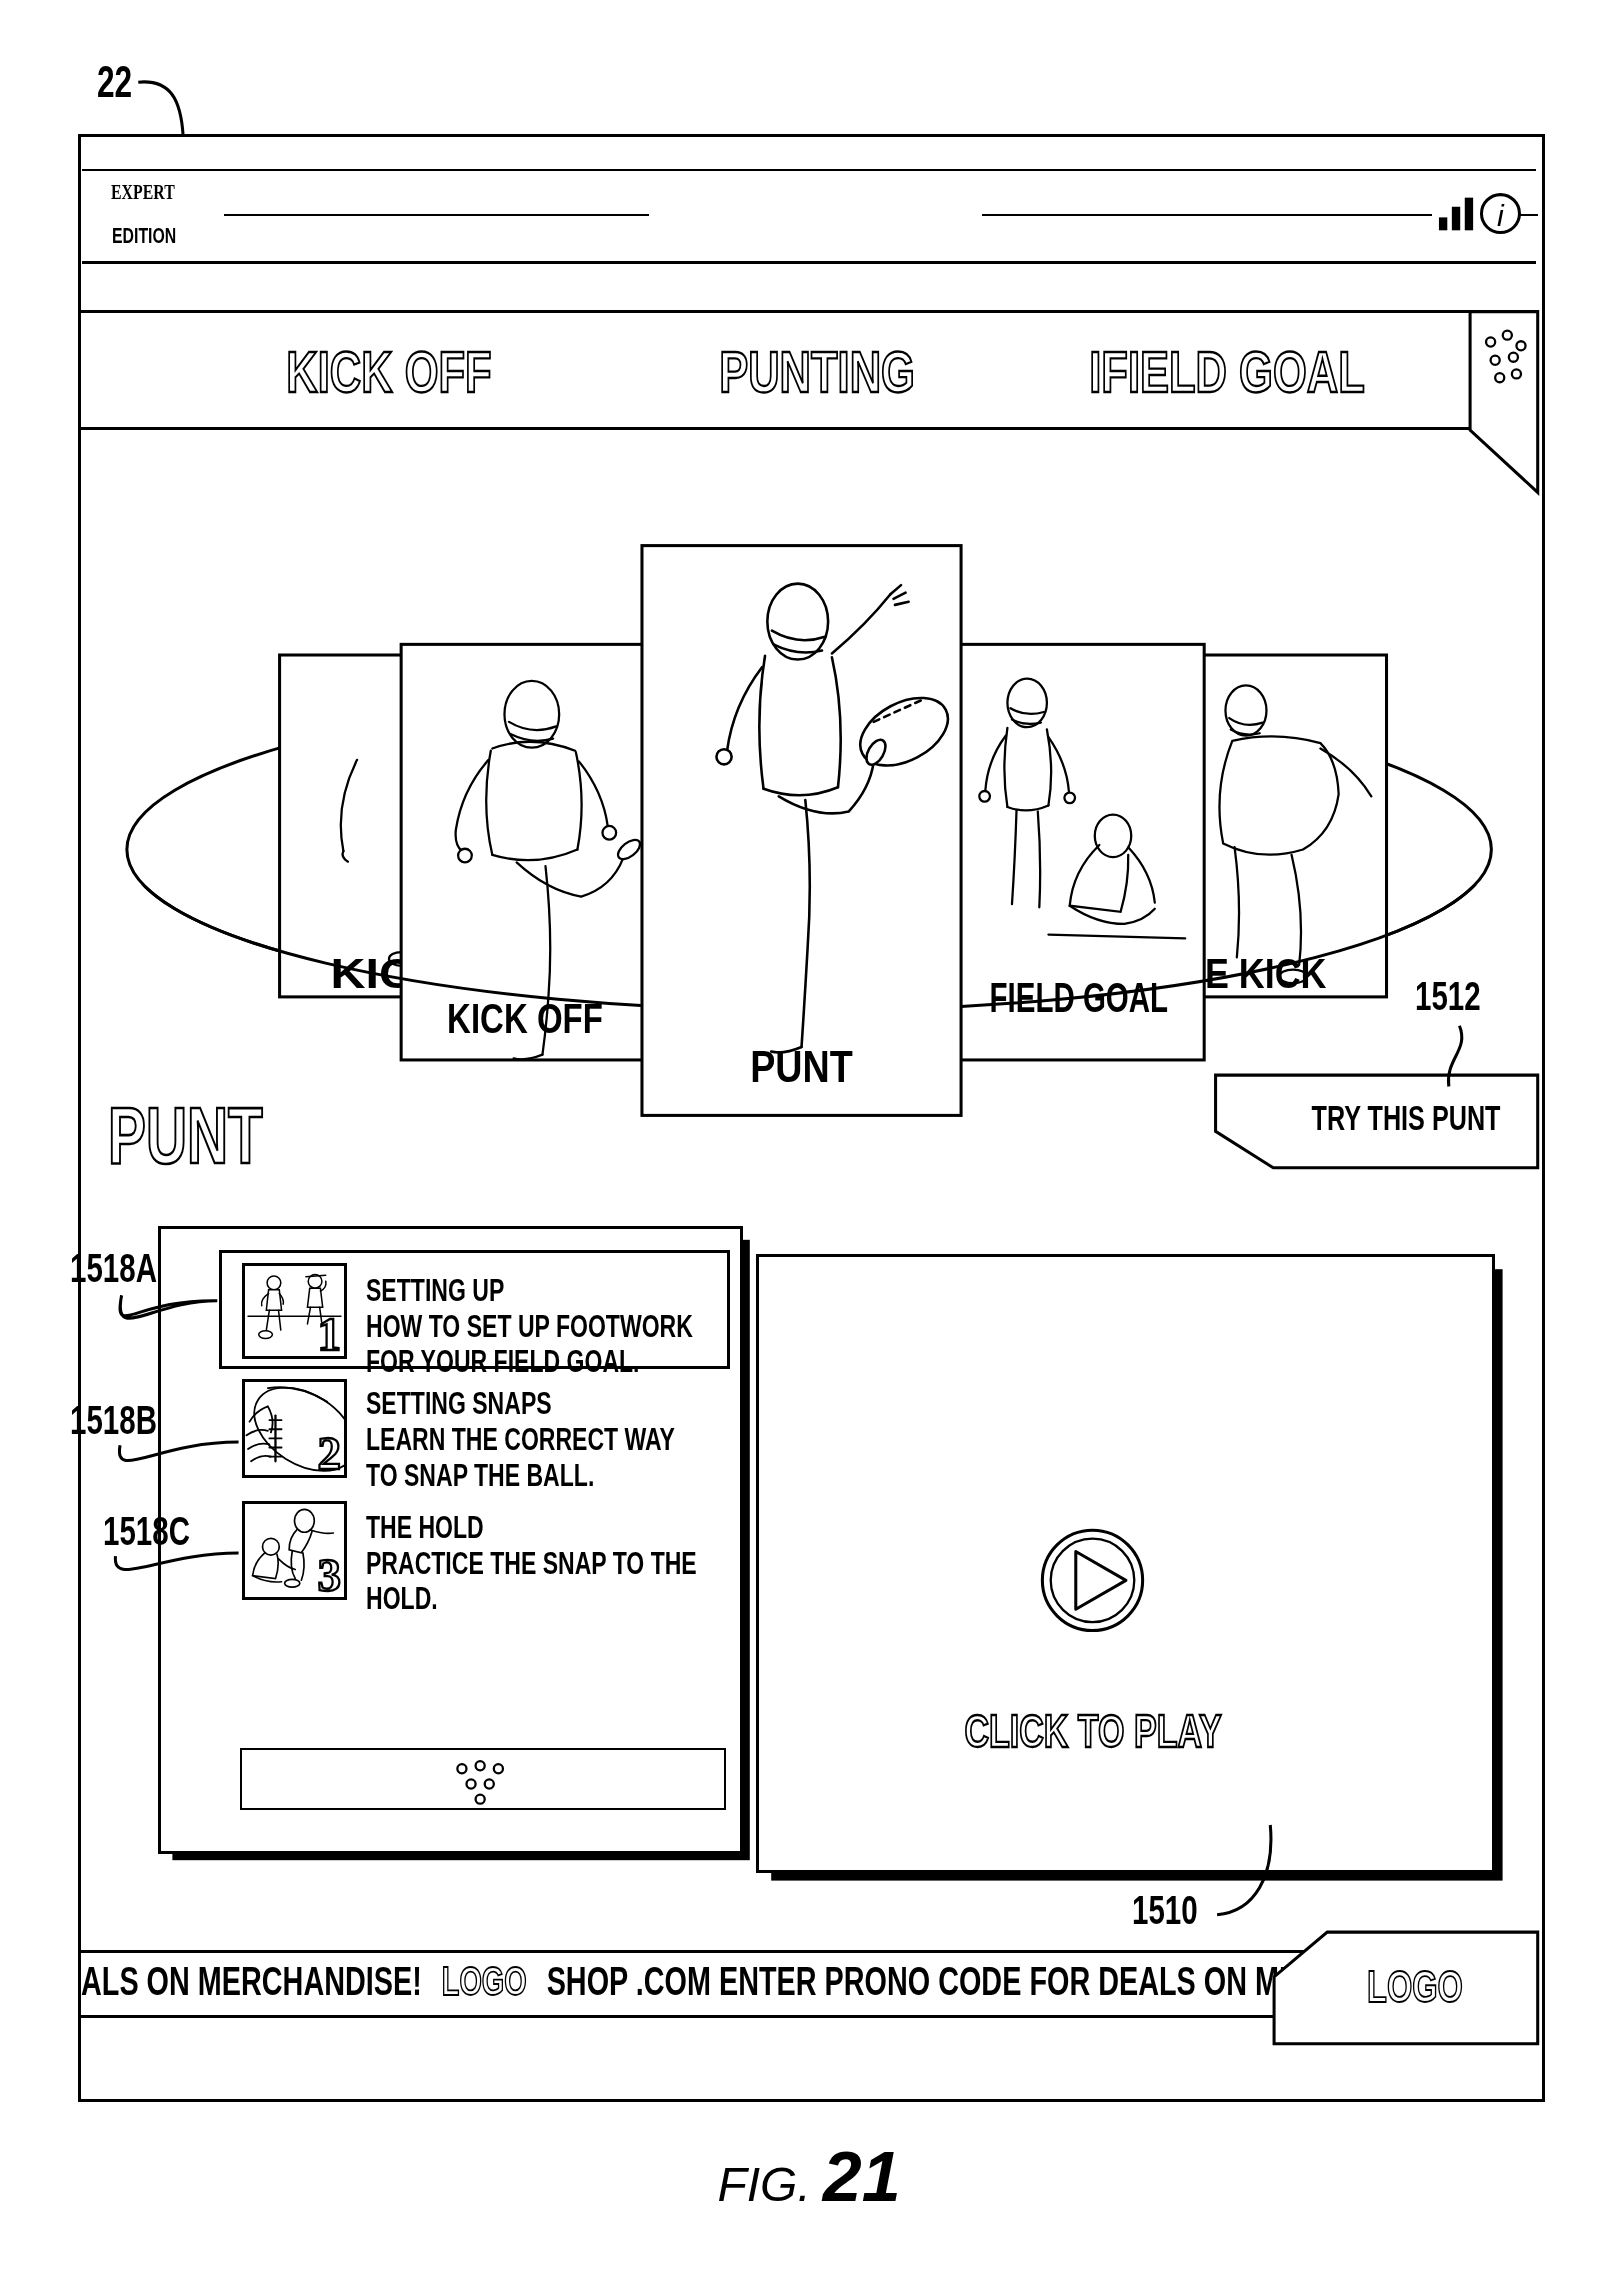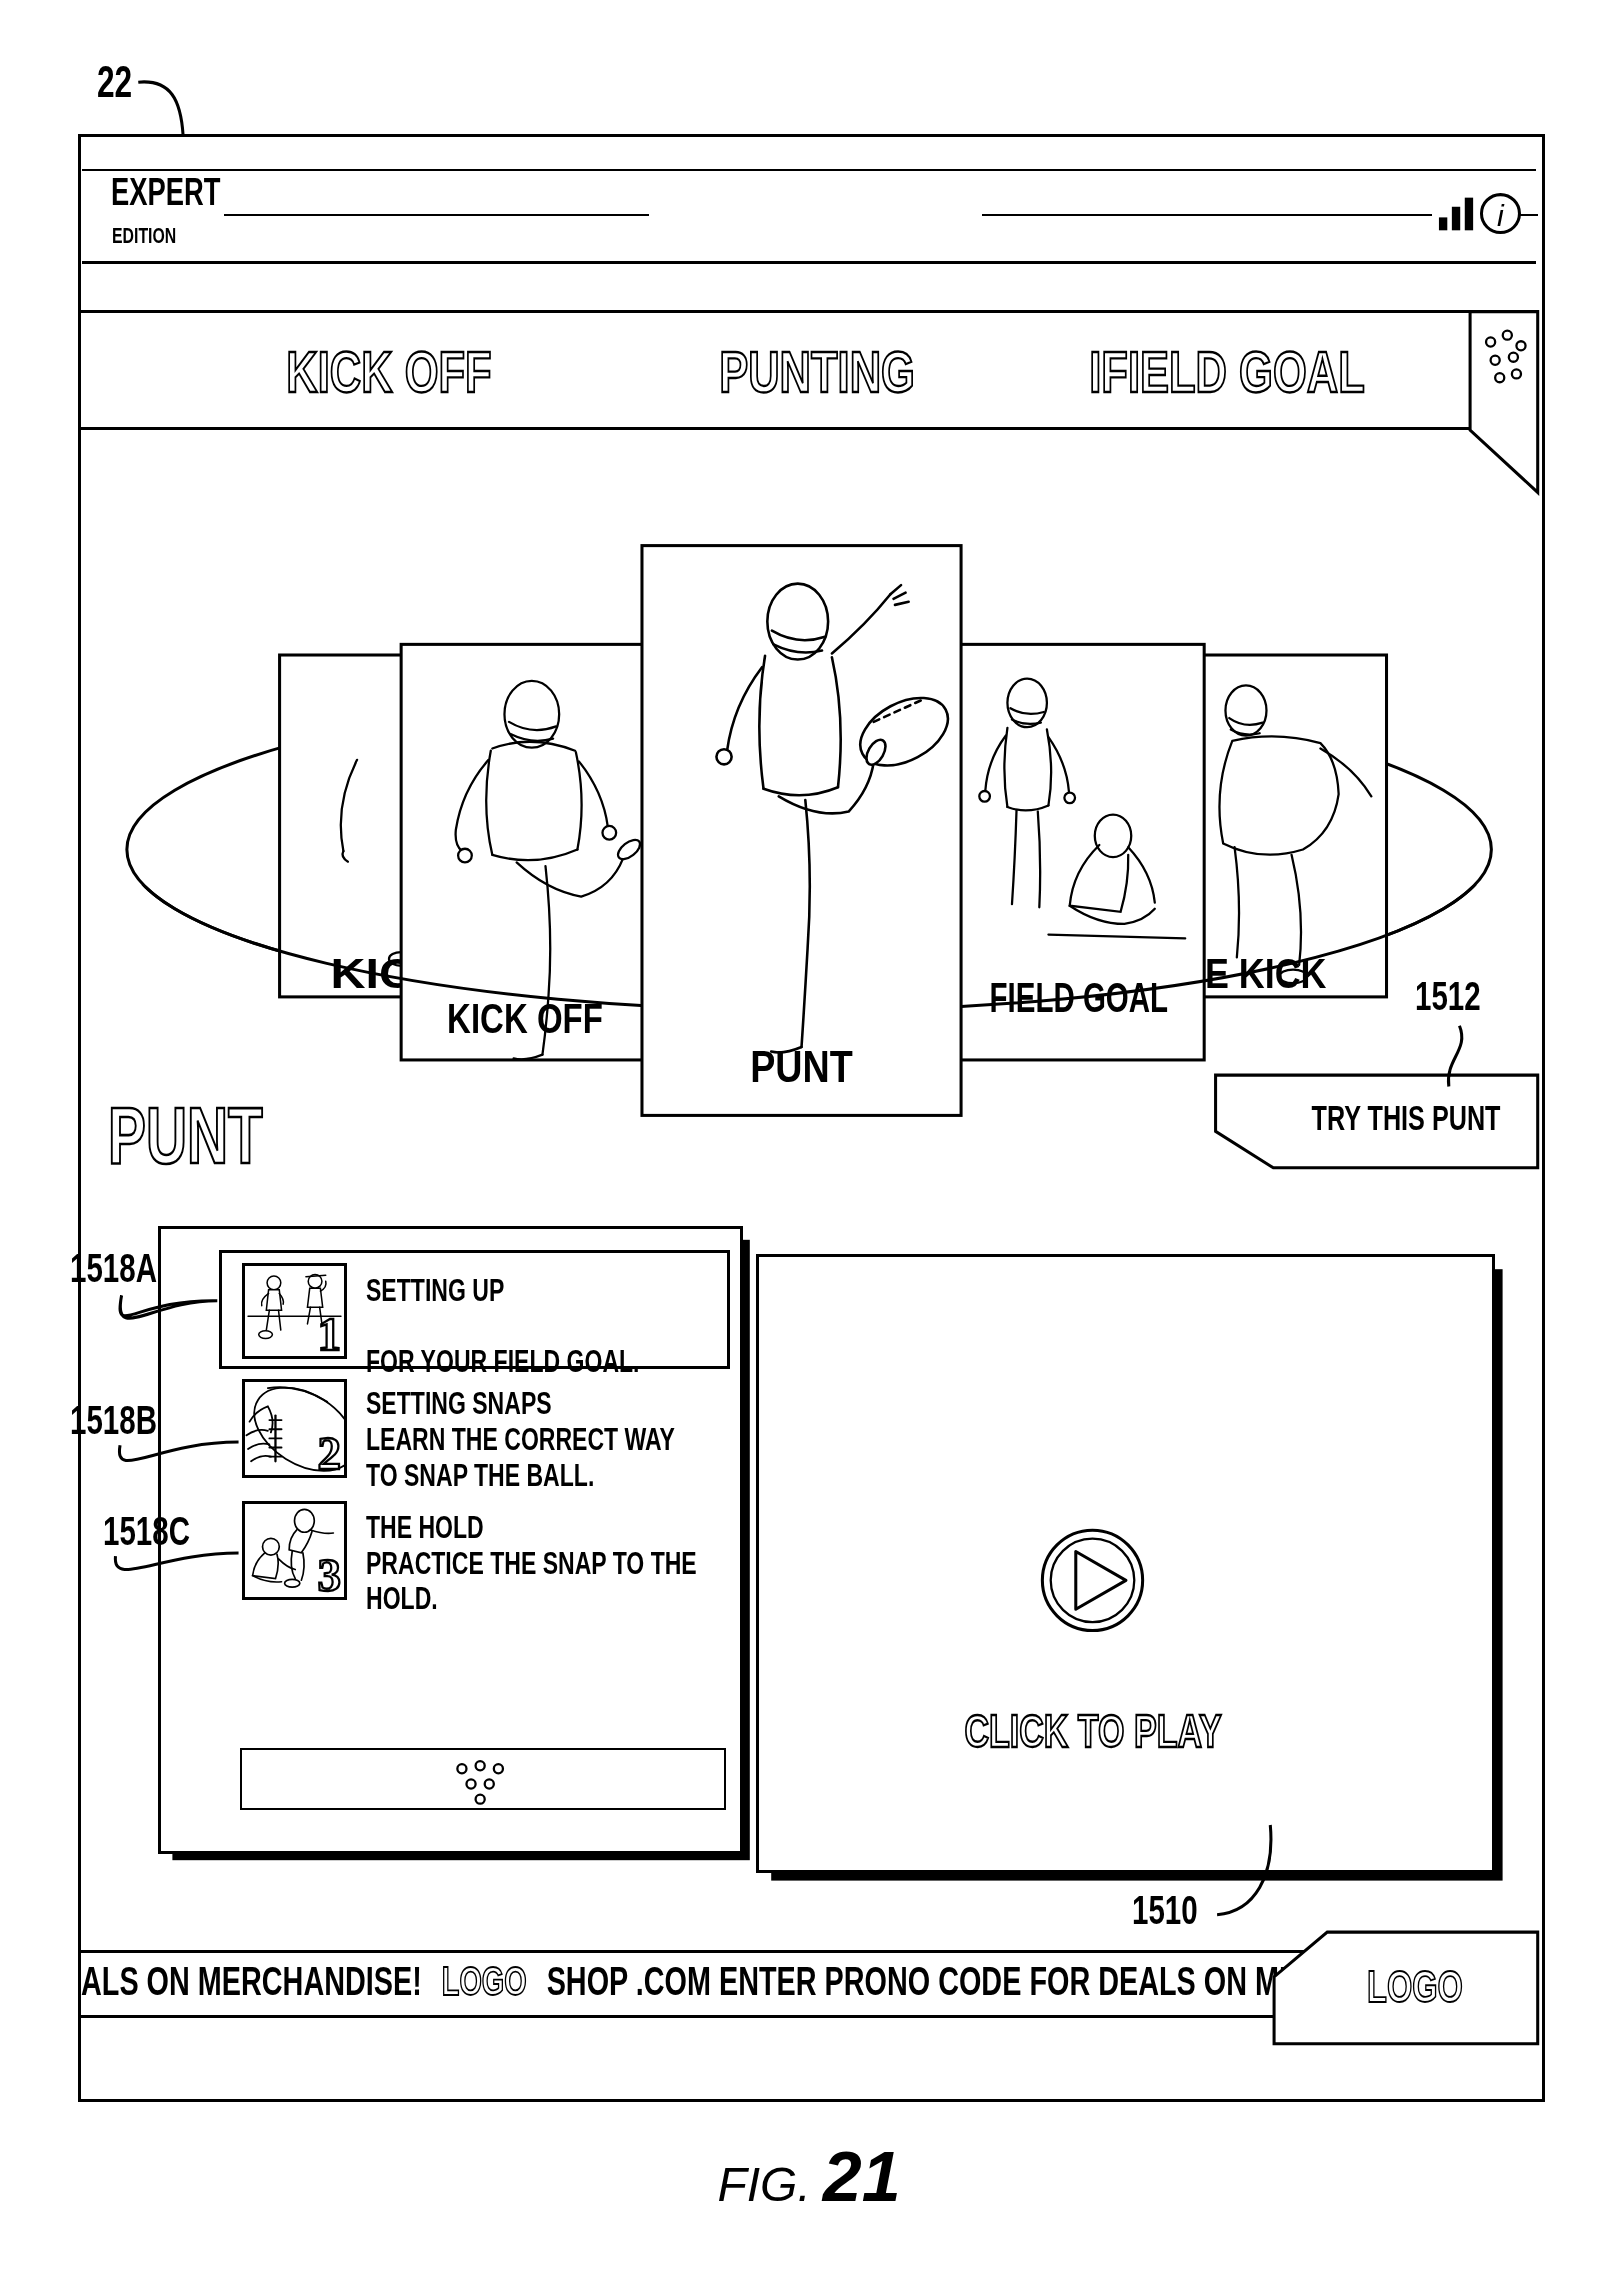--- a/index.html
+++ b/index.html
@@ -34,21 +34,21 @@
 
   <div class="abs frame"></div>
 
   <div class="abs hline" style="left:82px;top:169px;width:1454px;"></div>
   <div class="abs hline" style="left:82px;top:261px;width:1454px;height:3px;"></div>
 
   <div class="abs hline" style="left:224px;top:214px;width:425px;"></div>
   <div class="abs hline" style="left:982px;top:214px;width:450px;"></div>
   <div class="abs hline" style="left:1520px;top:214px;width:17.5px;"></div>
 
-  <div class="abs bold" style="left:111px;top:175px;font-size:38px;line-height:34px;"><span class="cond">EXPERT</span></div>
+  <div class="abs bold" style="left:111px;top:175px;font-size:22px;line-height:34px;font-family:Liberation Serif, serif;"><span class="cond">EXPERT</span></div>
   <div class="abs bold" style="left:112px;top:219px;font-size:22px;line-height:34px;"><span class="cond">EDITION</span></div>
 
   <div class="abs navband"></div>
   <div class="abs" style="left:389px;top:343px;font-size:58px;line-height:58px;font-weight:bold;transform:translateX(-50%) scaleX(0.75);"><span class="outline-big">KICK OFF</span></div>
   <div class="abs" style="left:817px;top:343px;font-size:58px;line-height:58px;font-weight:bold;transform:translateX(-50%) scaleX(0.75);"><span class="outline-big">PUNTING</span></div>
   <div class="abs" style="left:1227px;top:343px;font-size:58px;line-height:58px;font-weight:bold;transform:translateX(-50%) scaleX(0.75);"><span class="outline-big">IFIELD GOAL</span></div>
 
   <div class="abs" style="left:108px;top:1096px;font-size:79px;line-height:79px;font-weight:bold;"><span class="cond outline-big" style="-webkit-text-stroke:2.6px #000;">PUNT</span></div>
 
   <div class="abs panel shadow-b" style="left:158px;top:1226px;width:585px;height:628px;"></div>
@@ -66,20 +66,21 @@
         <circle cx="92" cy="20" r="9" fill="#fff"></circle>
         <path d="M80,14 L106,12"></path>
         <path d="M85,29 L82,54 L102,54 L99,29 Z" fill="#fff"></path>
         <path d="M99,33 Q108,28 106,20"></path>
         <path d="M86,54 L82,76 M98,54 L101,76"></path>
       </g>
     </svg>
     <span class="stepnum">1</span>
   </div>
   <div class="steptext" style="top:1272px;"><span class="cond">SETTING UP</span></div>
+  <div class="steptext" style="top:1308px;"><span class="cond">HOW TO SET UP FOOTWORK</span></div>
   <div class="steptext" style="top:1343px;"><span class="cond">FOR YOUR FIELD GOAL.</span></div>
 
   <div class="abs thumb" style="top:1379px;height:99px;">
     <svg width="99" height="93" viewBox="0 0 130 122">
       <g stroke="#000" stroke-width="2.4" fill="none" stroke-linecap="round">
         <ellipse cx="78" cy="62" rx="72" ry="46" transform="rotate(32 78 62)" fill="#fff"></ellipse>
         <path d="M30,8 Q70,2 108,26"></path>
         <path d="M6,52 Q14,38 30,32 Q40,50 34,66"></path>
         <path d="M2,70 Q16,60 30,64 M4,88 Q18,78 32,82 M8,104 Q22,94 34,98"></path>
         <path d="M40,44 L40,104" stroke-width="3"></path>

